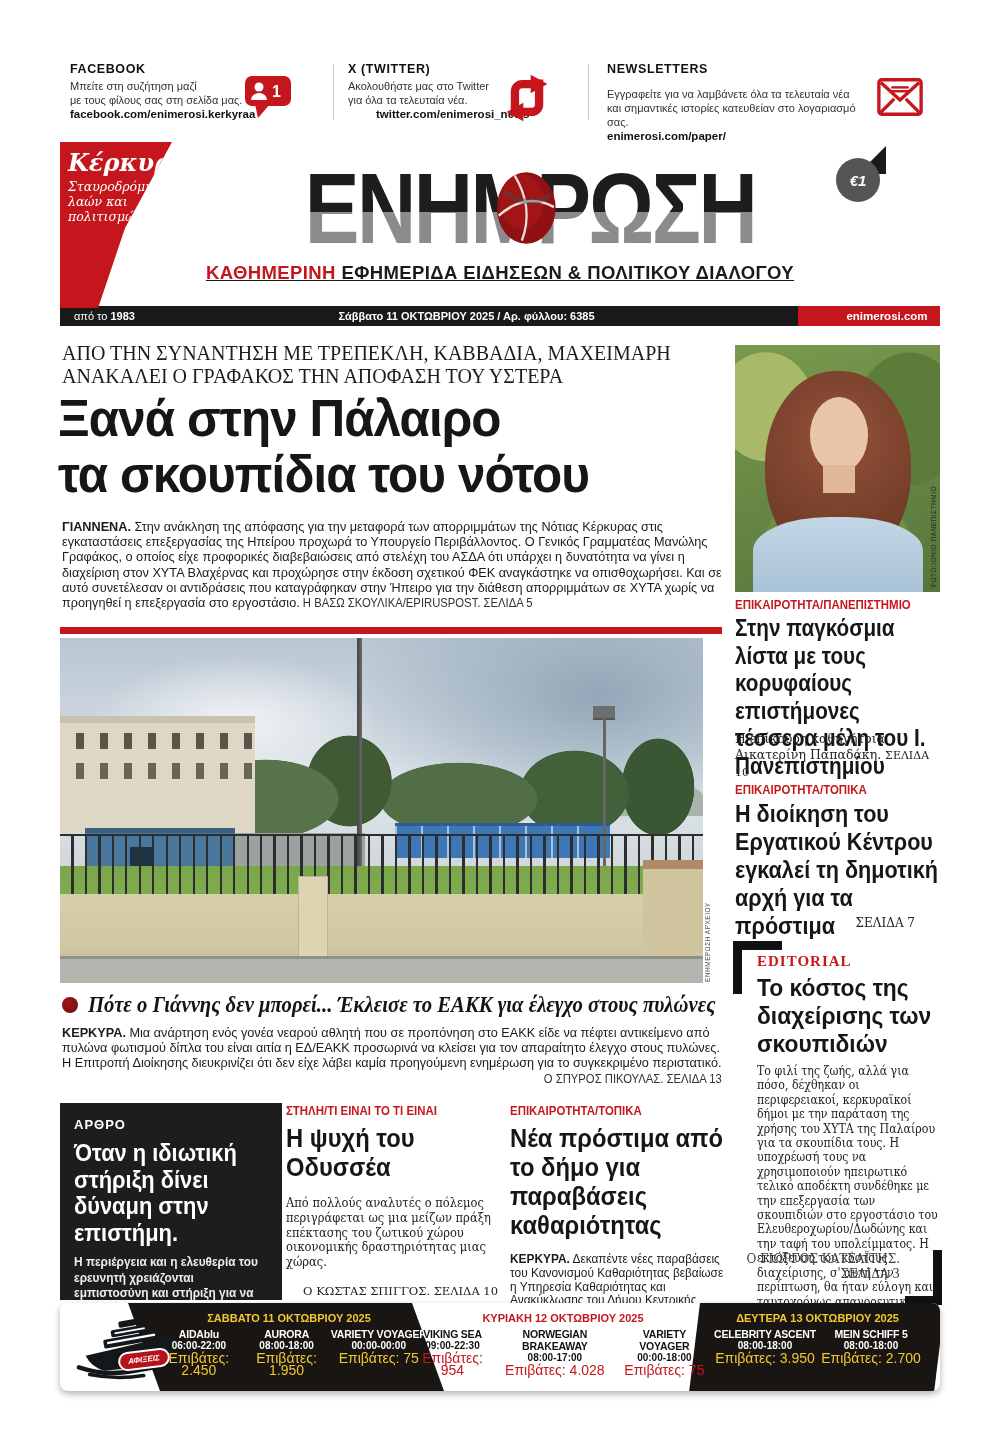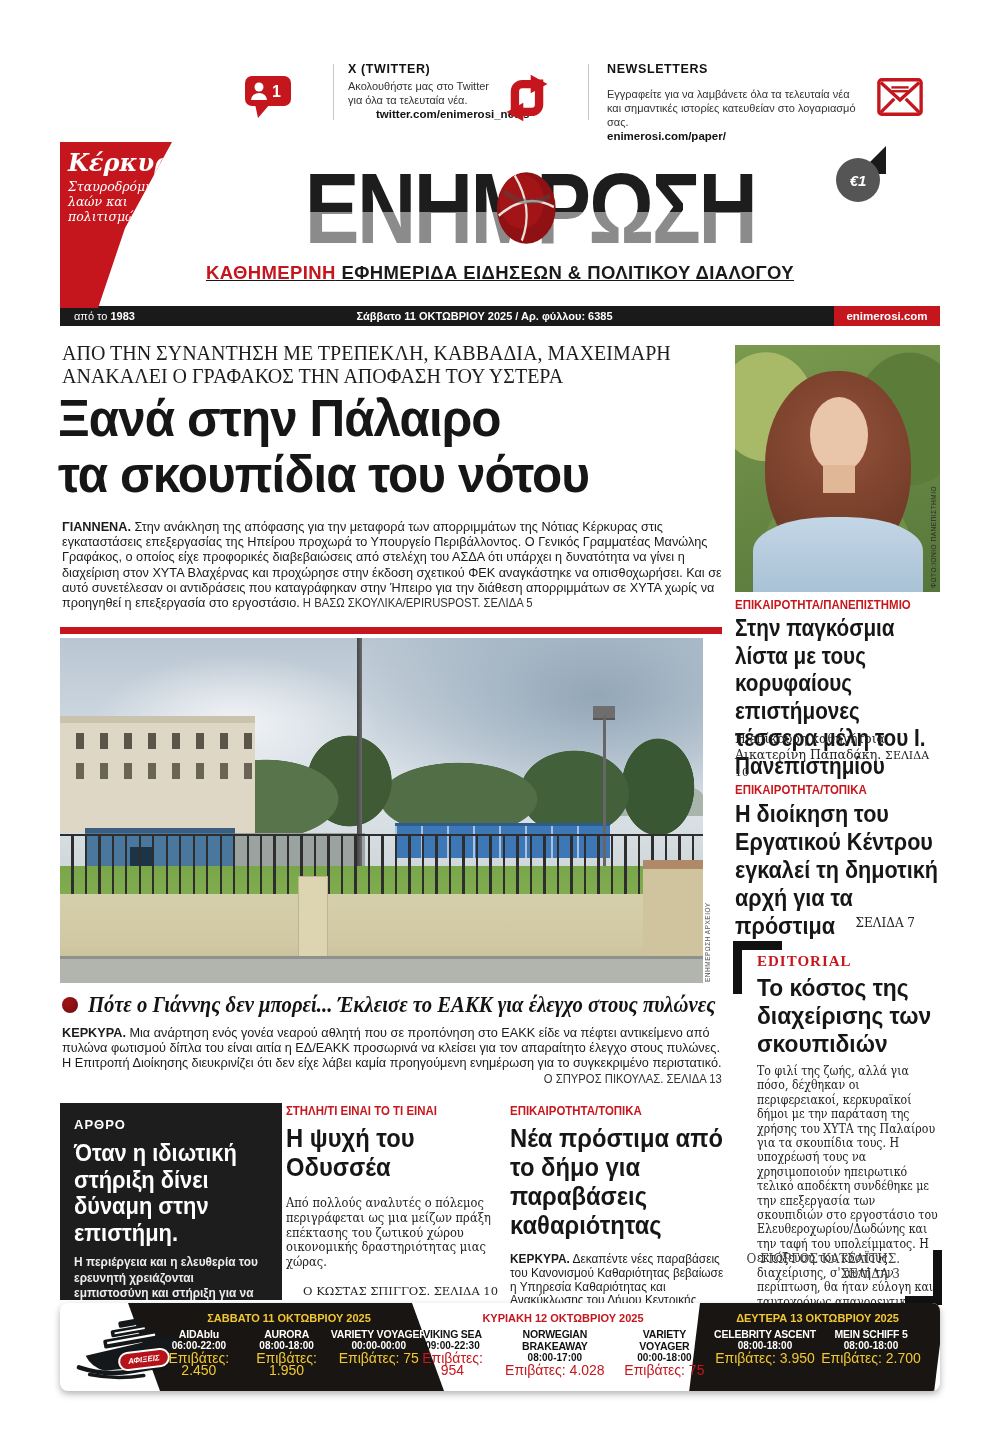--- a/index.html
+++ b/index.html
@@ -41,20 +41,26 @@
   .shippax{font-size:14px;font-weight:normal;line-height:12px;}
   .daydate{font-size:11px;font-weight:bold;line-height:13px;text-align:center;}
   .dark-n{color:#fff;} .dark-a{color:#f2c832;}
   .light-n{color:#111;} .light-a{color:#c4161c;}
 </style>
 </head>
 <body>
 
 <div class="page">
 
+  <div class="abs" style="left:70px;top:62px;width:230px;">
+    <div class="soc-title">FACEBOOK</div>
+    <div class="soc-line" style="margin-top:3px;">Μπείτε στη συζήτηση μαζί</div>
+    <div class="soc-line">με τους φίλους σας στη σελίδα μας.</div>
+    <div class="soc-url" style="margin-top:1px;">facebook.com/enimerosi.kerkyraa</div>
+  </div>
   <div class="abs" style="left:243px;top:74px;width:50px;height:46px;">
     <svg width="50" height="46" viewBox="0 0 50 46">
       <rect x="2" y="2" width="46" height="30" rx="7" fill="#c4161c"></rect>
       <polygon points="12,30 27,30 15,44" fill="#c4161c"></polygon>
       <circle cx="16" cy="13" r="4.5" fill="#fff"></circle>
       <path d="M8 26 a8 7 0 0 1 16 0 Z" fill="#fff"></path>
       <text x="29" y="23" font-size="16" font-weight="bold" fill="#fff" font-family="Liberation Sans, sans-serif">1</text>
     </svg>
   </div>
   <div class="abs soc-sep" style="left:333px;top:64px;height:56px;"></div>
@@ -115,21 +121,21 @@
   <div class="abs" style="left:858px;top:146px;width:0;height:0;border-left:28px solid transparent;border-top:28px solid #1a1a1a;transform:rotate(90deg);"></div>
   <div class="abs" style="left:836px;top:158px;width:44px;height:44px;border-radius:50%;background:#555;color:#fff;display:flex;align-items:center;justify-content:center;font:italic bold 15px 'Liberation Sans',sans-serif;z-index:2;">€1</div>
 
   <div class="abs tagline" style="left:120px;top:262px;width:760px;">
     <span style="color:#c4161c;">ΚΑΘΗΜΕΡΙΝΗ</span><span> ΕΦΗΜΕΡΙΔΑ ΕΙΔΗΣΕΩΝ &amp; ΠΟΛΙΤΙΚΟΥ ΔΙΑΛΟΓΟΥ</span>
   </div>
 
   <div class="abs datebar" style="left:60px;top:306px;width:880px;height:20px;">
     <div style="padding-left:14px;white-space:nowrap;"><span>από το </span><b>1983</b></div>
     <div style="flex:1;text-align:center;font-weight:bold;">Σάββατο 11 ΟΚΤΩΒΡΙΟΥ 2025 / Αρ. φύλλου: 6385</div>
-    <div class="sitebox" style="width:106px;height:20px;">enimerosi.com</div>
+    <div class="sitebox" style="width:106px;height:20px;padding-left:36px;">enimerosi.com</div>
   </div>
 
   <div class="abs kicker" style="left:62px;top:342px;width:700px;">
     <div>ΑΠΟ ΤΗΝ ΣΥΝΑΝΤΗΣΗ ΜΕ ΤΡΕΠΕΚΛΗ, ΚΑΒΒΑΔΙΑ, ΜΑΧΕΙΜΑΡΗ</div>
     <div>ΑΝΑΚΑΛΕΙ Ο ΓΡΑΦΑΚΟΣ ΤΗΝ ΑΠΟΦΑΣΗ ΤΟΥ ΥΣΤΕΡΑ</div>
   </div>
   <div class="abs mainhead cond" style="left:58px;top:390px;width:700px;transform:scaleX(.95);">
     <div>Ξανά στην Πάλαιρο</div>
     <div>τα σκουπίδια του νότου</div>
   </div>

